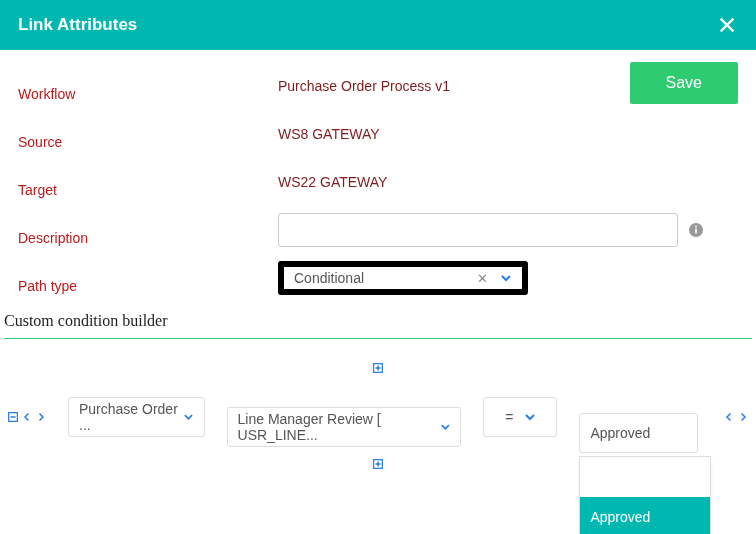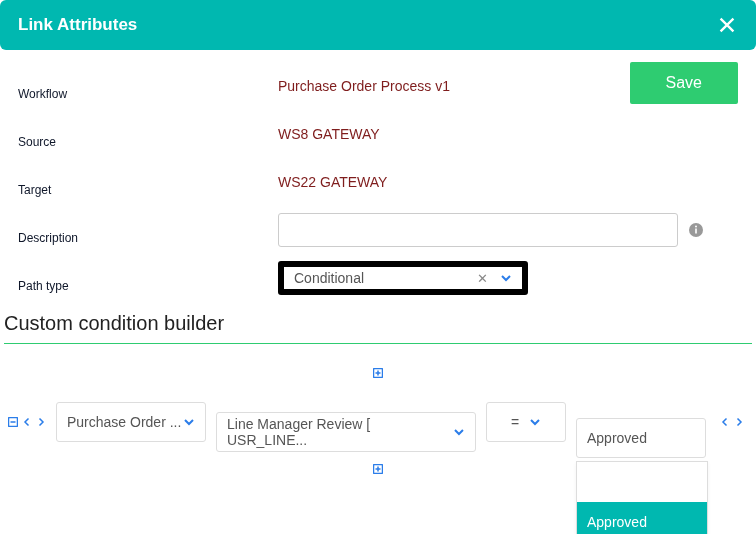--- a/index.html
+++ b/index.html
@@ -1,47 +1,47 @@
 <!DOCTYPE html>
 <html><head>
   <meta charset="utf-8">
   <style>
     * { box-sizing: border-box; margin: 0; padding: 0; }
     body { font-family: -apple-system, BlinkMacSystemFont, "Segoe UI", Arial, sans-serif; width: 756px; height: 534px; background: #fff; color: #333; font-size: 14px; overflow: hidden; }
 
-    .header { background: #00b8b0; color: #fff; padding: 14px 18px; display: flex; justify-content: space-between; align-items: center; border-radius: 6px; }
+    .header { background: #00b8b0; color: #fff; padding: 14px 18px; display: flex; justify-content: space-between; align-items: center; }
     .header-title { font-weight: 600; font-size: 17px; }
     .header-close { cursor: pointer; display: flex; align-items: center; justify-content: center; }
     .header-close svg { width: 22px; height: 22px; stroke: #fff; stroke-width: 2.5; fill: none; }
 
     .form-area { padding: 12px 18px 4px 18px; }
     .save-row-wrap { position: relative; }
     .save-btn { position: absolute; right: 0; top: 0; background: #2ecc71; color: #fff; border: none; padding: 12px 36px; font-size: 16px; border-radius: 2px; cursor: pointer; }
 
     .form-row { display: flex; align-items: center; min-height: 48px; }
-    .form-label { width: 260px; color: #0f172a; font-size: 12px; margin-top: 16px; }
+    .form-label { width: 260px; color: #b91c1c; font-size: 14px; margin-top: 16px; }
     .form-value { color: #7f1d1d; font-size: 14px; }
 
     .desc-input-wrap { display: flex; align-items: center; }
     .desc-input { width: 400px; height: 34px; border: 1px solid #ccc; border-radius: 3px; padding: 0 8px; font-size: 14px; }
     .info-icon { margin-left: 10px; color: #999; width: 16px; height: 16px; }
 
     .path-select { width: 250px; height: 34px; border: 6px solid #000000; border-radius: 3px; padding: 0 10px; display: flex; align-items: center; justify-content: space-between; cursor: pointer; color: #555; }
     .path-select .chev { color: #2b7de9; }
     .path-select .clear { color: #888; margin-right: 6px; font-size: 13px; }
     .path-select .right { display: flex; align-items: center; gap: 6px; }
 
-    .section-title { font-size: 20px; padding: 6px 15px 8px 4px; color: #222; }
+    .section-title { font-size: 16px; padding: 6px 15px 8px 4px; color: #222; font-family: Liberation Serif, serif; }
     .section-underline { height: 1px; background: #2ecc71; margin: 0 4px; }
 
     .builder { padding: 24px 8px 0 8px; position: relative; }
     .plus-row { text-align: center; color: #2b7de9; font-size: 12px; line-height: 12px; }
     .plus-row svg { width: 10px; height: 10px; stroke: #2b7de9; stroke-width: 1.5; fill: none; }
 
-    .cond-row { display: flex; align-items: center; gap: 10px; margin: 6px 0; }
+    .cond-row { display: flex; align-items: center; gap: 22px; margin: 6px 0; }
     .cond-left-ctrls { display: flex; align-items: center; gap: 4px; color: #2b7de9; }
     .cond-left-ctrls svg { width: 10px; height: 10px; stroke: #2b7de9; stroke-width: 1.5; fill: none; }
 
     .dd { height: 40px; border: 1px solid #ddd; border-radius: 3px; display: flex; align-items: center; justify-content: space-between; padding: 0 10px; cursor: pointer; color: #555; font-size: 14px; background: #fff; }
     .dd .chev { color: #2b7de9; }
     .dd-1 { width: 150px; }
     .dd-2 { width: 260px; margin-top: 20px; }
     .dd-op { width: 80px; justify-content: center; gap: 10px; }
     .dd-val { width: 130px; position: relative; margin-top: 32px; }
     .dd-val-text { flex: 1; }

